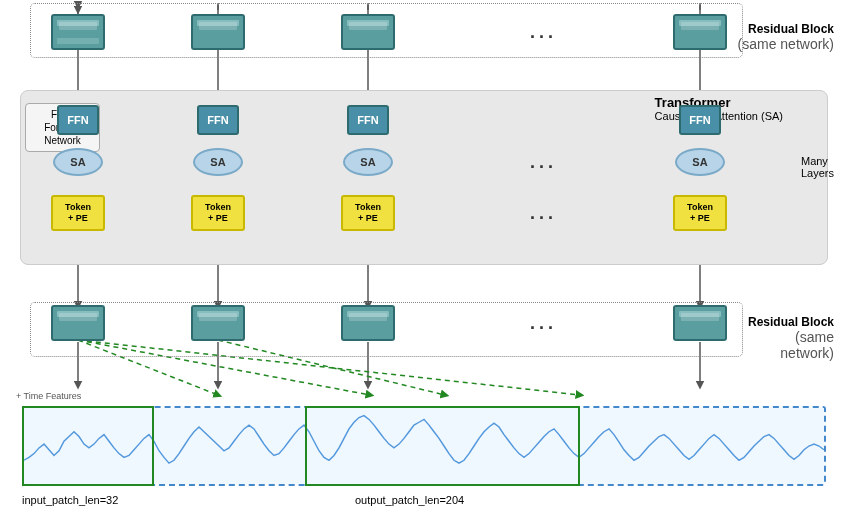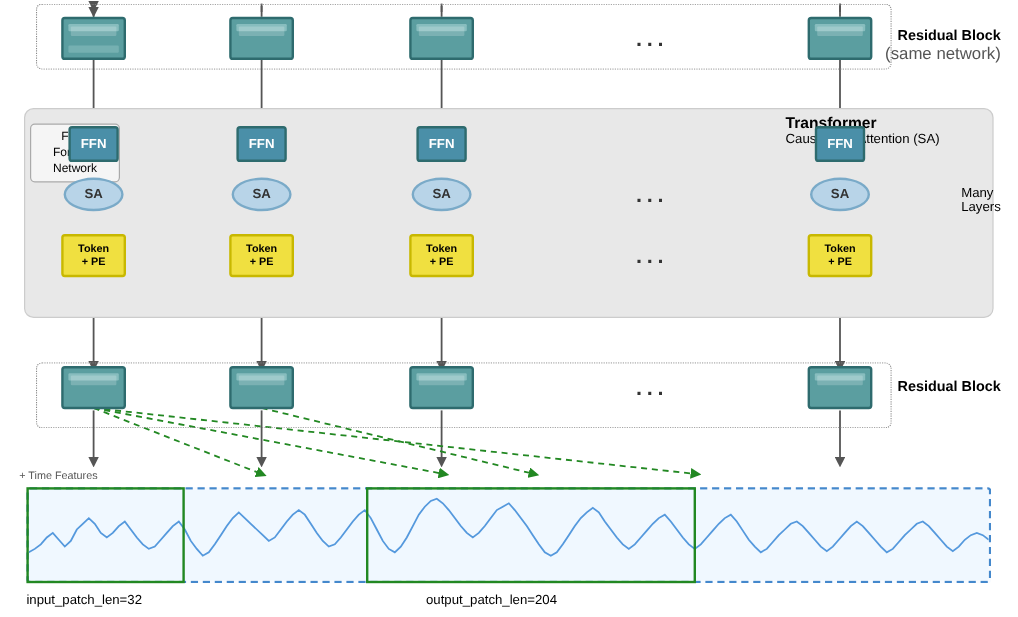--- a/index.html
+++ b/index.html
@@ -420,20 +420,21 @@
       <div style="position:absolute;top:4px;left:4px;right:4px;height:6px;background:rgba(180,220,220,0.5);border-radius:1px;"></div>
     </div>
   </div>
 
   <div style="position:absolute; top:313px; left:530px;">
     <span class="dots-separator">...</span>
   </div>
 
   <div style="position:absolute; top:315px; right:14px; text-align:right;">
     <div style="font-weight:bold; font-size:12px;">Residual Block</div>
+    <div class="same-network-label">(same<br>network)</div>
   </div>
 
   <div style="position:absolute; bottom:113px; left:16px; font-size:9px; color:#555; white-space:nowrap;">
     <span>+ Time Features</span>
   </div>
 
   <div class="chart-area">
     
     <svg width="100%" height="100%" viewBox="0 0 800 80" preserveAspectRatio="none">
 

